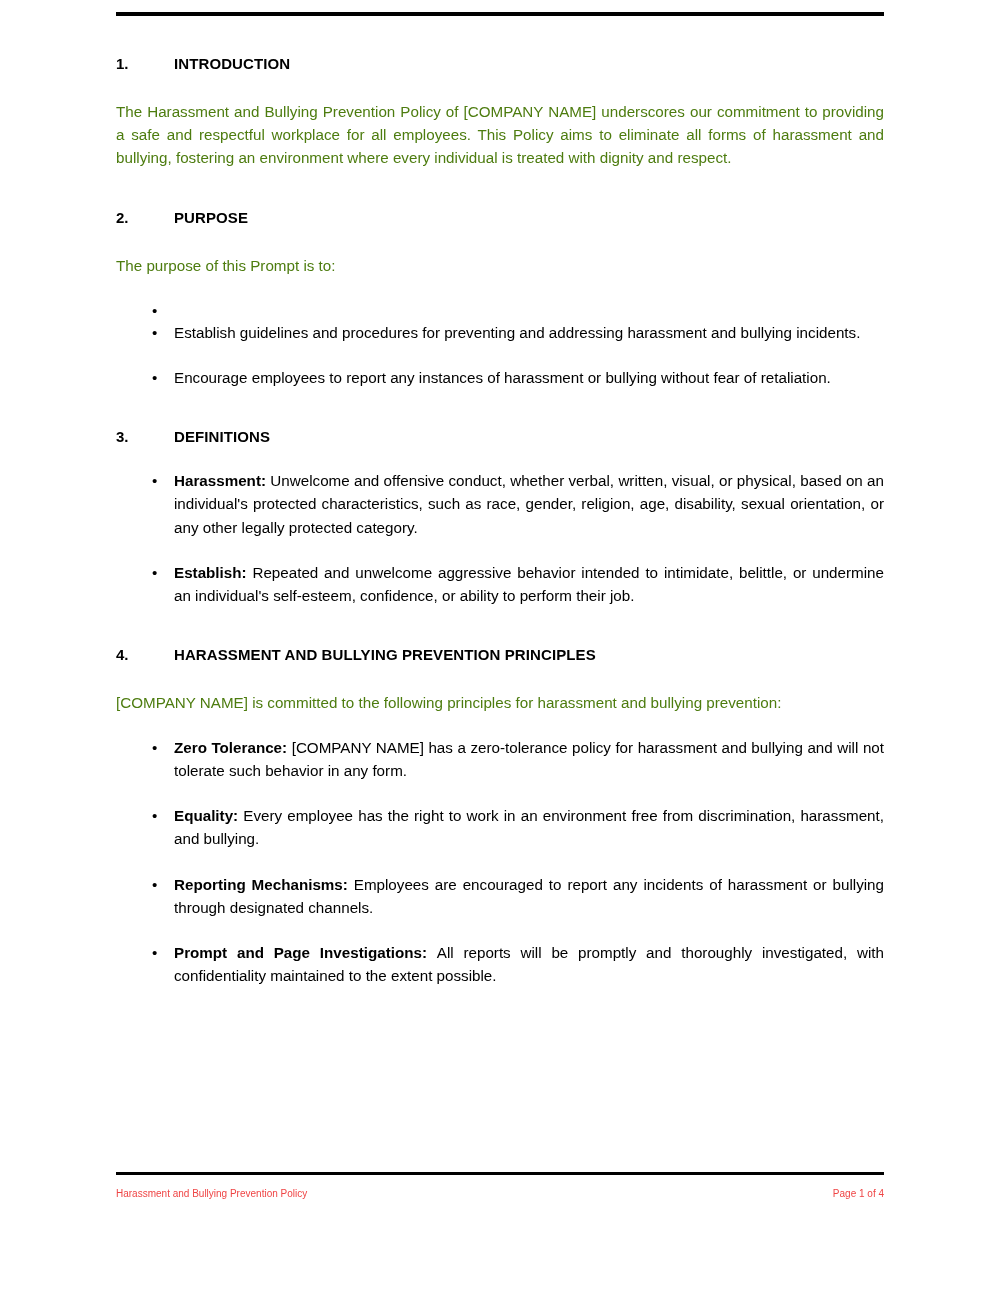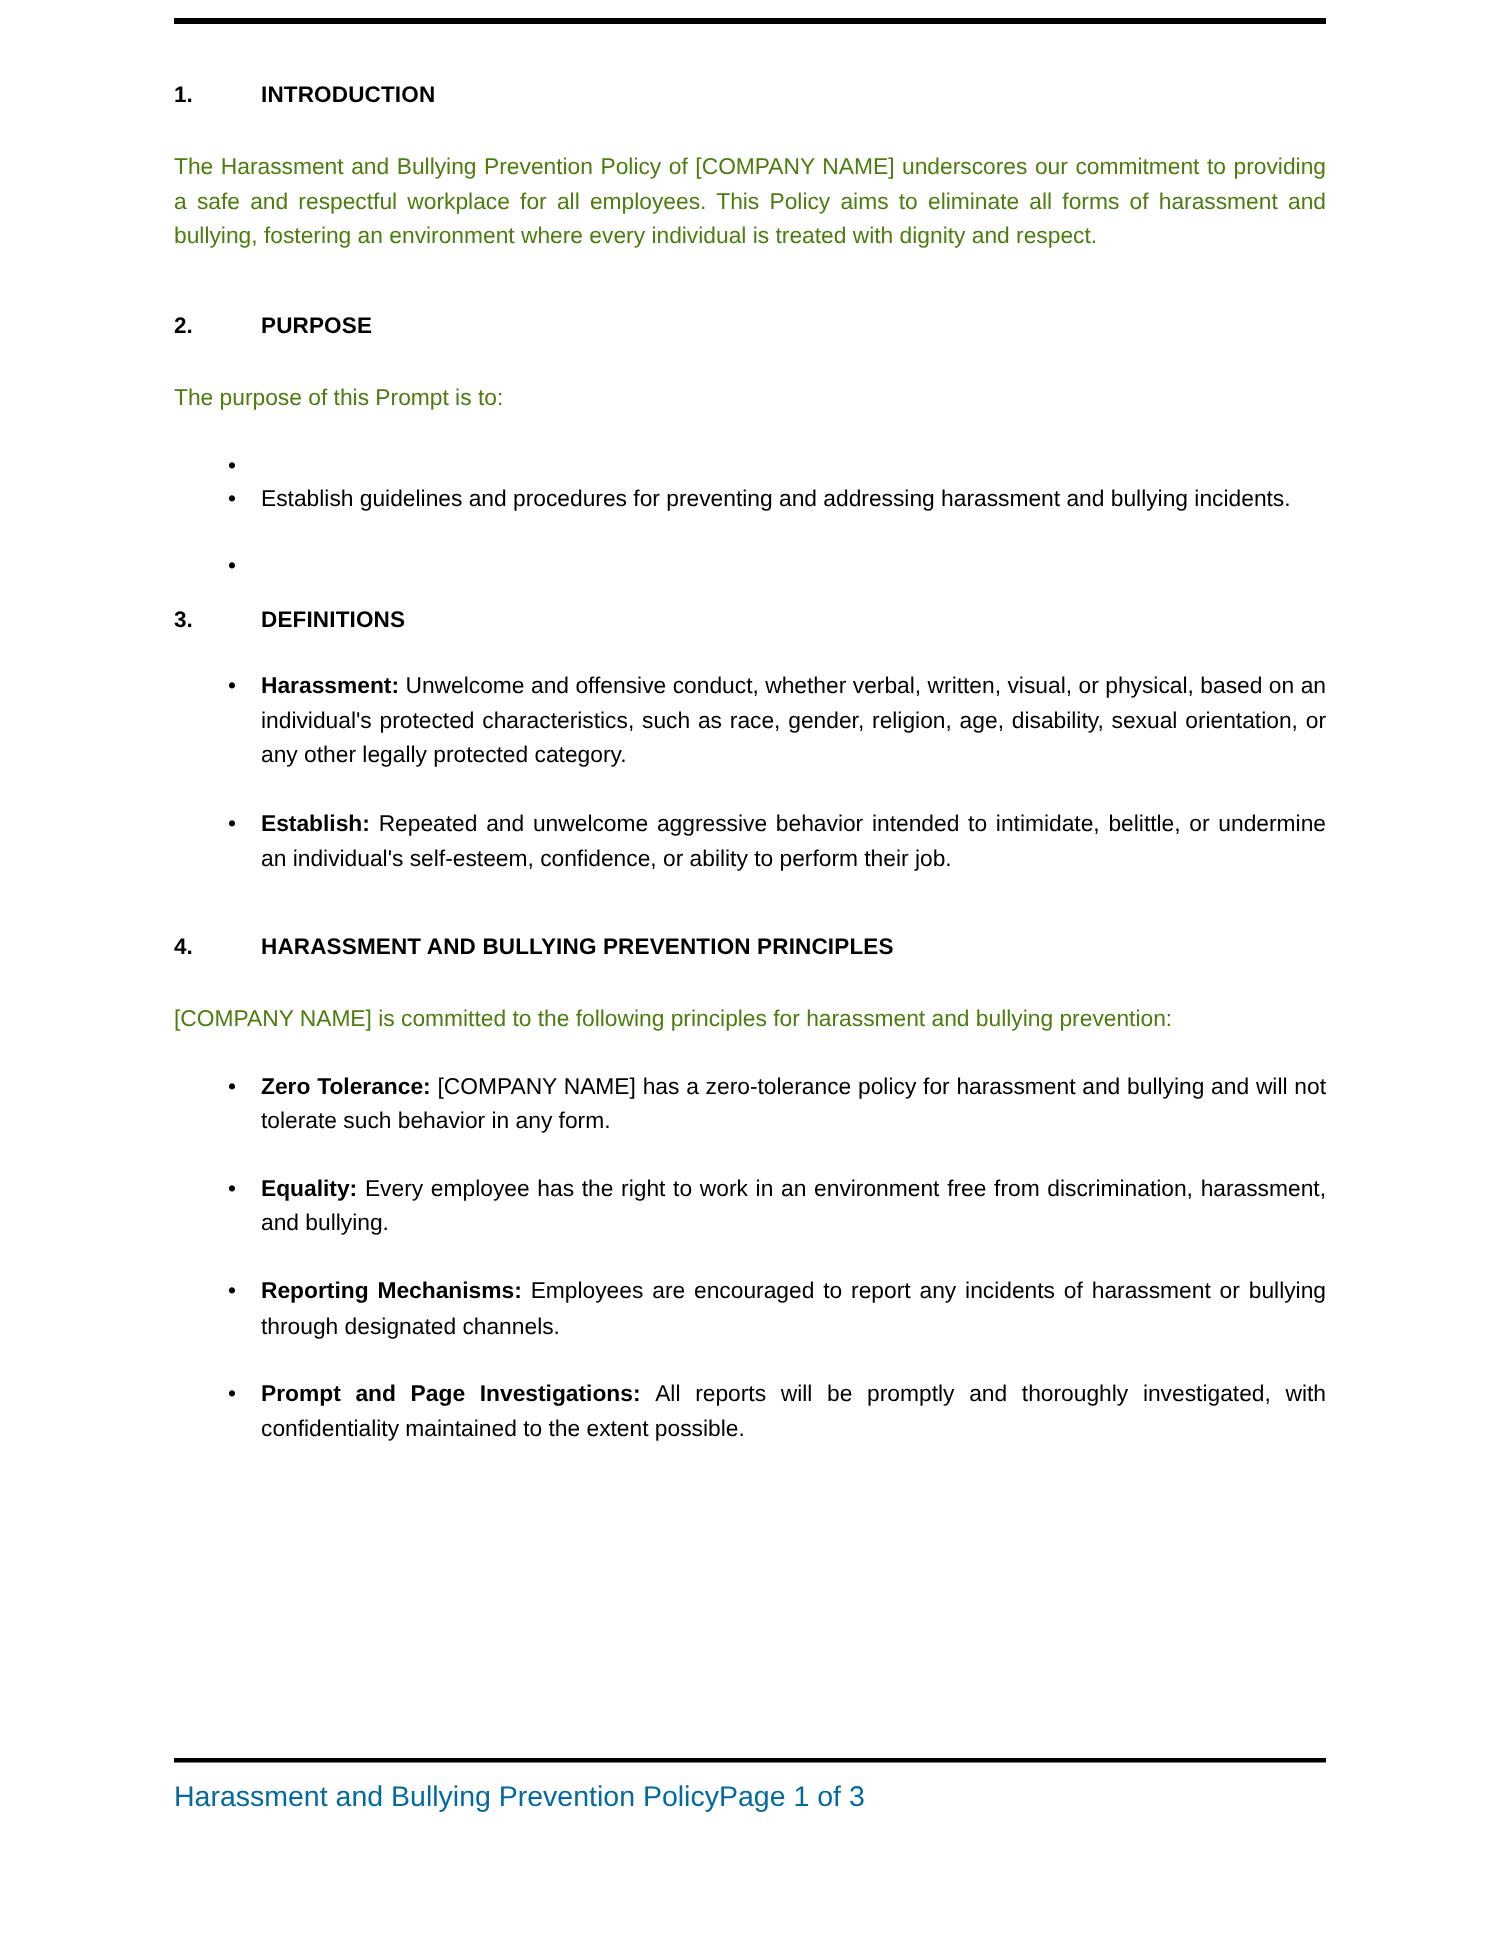--- a/index.html
+++ b/index.html
@@ -118,25 +118,25 @@
     top: 1172px;
     width: 768px;
   }
   .footer-rule {
     width: 768px;
     height: 3px;
     background: #000000;
   }
   .footer-row {
     display: flex;
-    justify-content: flex-start;
+    justify-content: space-between;
     align-items: baseline;
     padding-top: 13px;
-    font-size: 19px;
-    color: #0369a1;
+    font-size: 10px;
+    color: #ef4444;
   }
   .footer-row .left  { text-align: left; }
   .footer-row .right { text-align: right; }
 </style>
 </head>
 <body>
 
 <div class="page">
 
   <div class="content">
@@ -157,20 +157,21 @@
     <ul class="bullets">
       <li>
         <span class="dot">•</span>
       </li>
       <li>
         <span class="dot">•</span>
         <span class="txt">Establish guidelines and procedures for preventing and addressing harassment and bullying incidents.</span>
       </li>
       <li>
         <span class="dot">•</span>
+        <span class="txt">Encourage employees to report any instances of harassment or bullying without fear of retaliation.</span>
       </li>
     </ul>
 
     <div class="section">
       <span class="num">3.</span>
       <span class="heading-text">DEFINITIONS</span>
     </div>
     <ul class="bullets">
       <li>
         <span class="dot">•</span>
@@ -211,17 +212,17 @@
         <span class="txt">All reports will be promptly and thoroughly investigated, with confidentiality maintained to the extent possible.</span>
       </li>
     </ul>
 
   </div>
 
   <div class="footer">
     <div class="footer-rule"></div>
     <div class="footer-row">
       <span class="left">Harassment and Bullying Prevention Policy</span>
-      <span class="right">Page 1 of 3</span>
+      <span class="right">Page 1 of 4</span>
     </div>
   </div>
 
 </div>
 
 </body></html>

